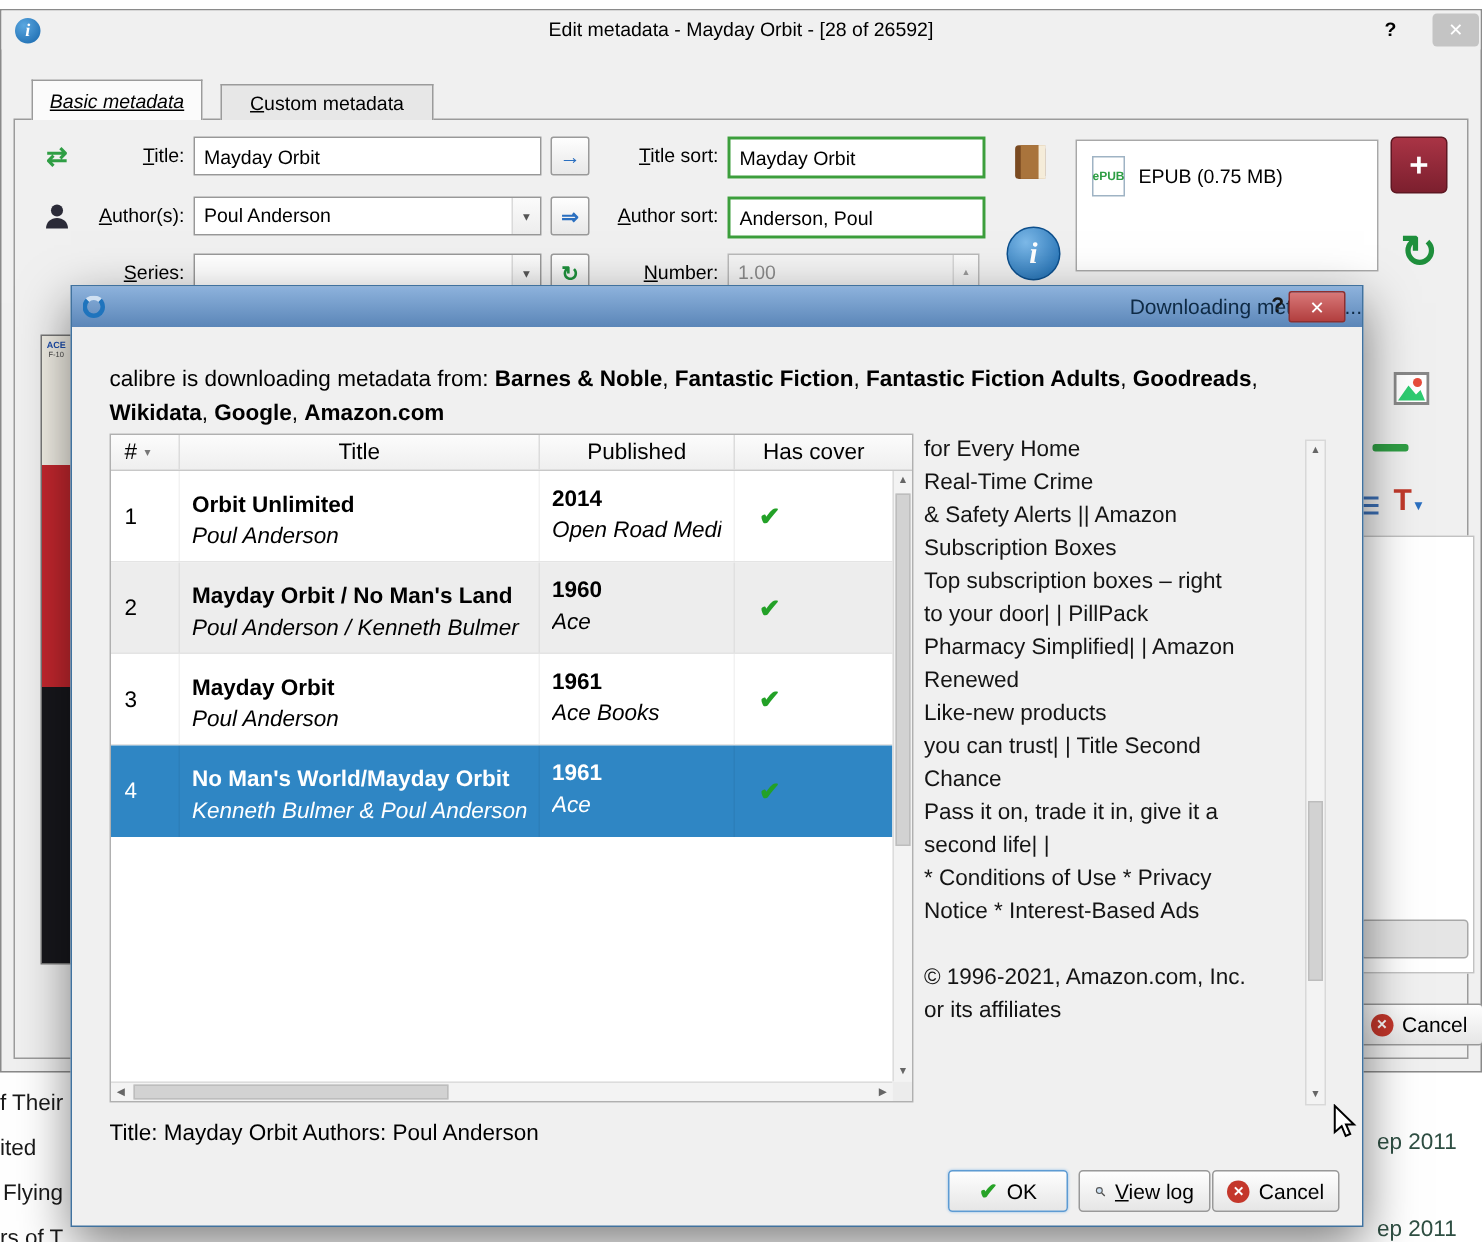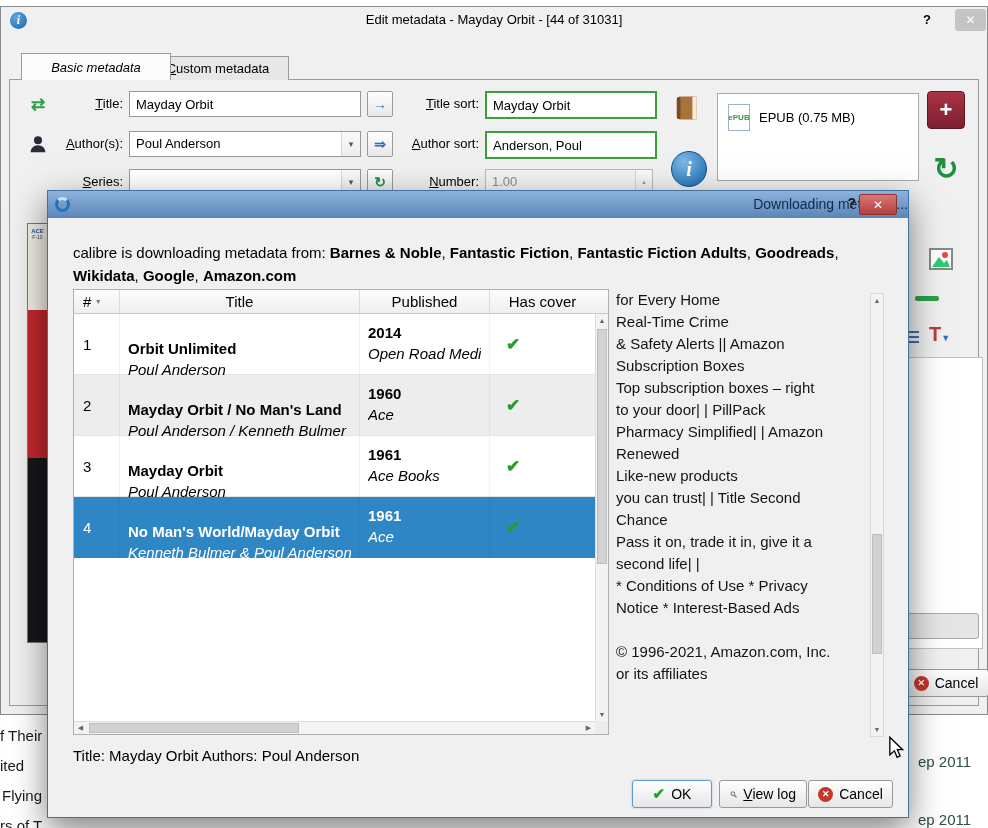--- a/index.html
+++ b/index.html
@@ -10,21 +10,21 @@
 
   
   #edit-dialog{position:absolute;left:0;top:6px;width:988px;height:709px;background:#f0f0f0;border:1px solid #8a8a8a}
   #ed-titlebar{position:absolute;left:0;top:0;right:0;height:26px;background:#f0f0f0}
   #ed-title{position:absolute;left:0;right:0;top:5px;text-align:center;font-size:13px}
   .info-circle{position:absolute;width:17px;height:17px;border-radius:50%;background:radial-gradient(circle at 35% 30%,#5aa7e0,#1565ab);color:#fff;font:italic bold 12px "Liberation Serif",serif;display:flex;align-items:center;justify-content:center}
   #ed-help{position:absolute;right:56px;top:5px;font-weight:bold;font-size:13px}
   #ed-close{position:absolute;right:1px;top:2px;width:31px;height:22px;background:#c4c4c4;border-radius:3px;color:#fff;display:flex;align-items:center;justify-content:center;font-size:12px;cursor:default}
   #tab-pane{position:absolute;left:8px;top:72px;right:8px;bottom:8px;border:1px solid #9b9b9b;background:#f0f0f0}
   .tab{position:absolute;font-size:13px;text-align:center;border:1px solid #9b9b9b;border-bottom:none}
-  #tab-basic{left:20px;top:46px;width:150px;height:27px;line-height:27px;background:#fbfbfb;font-style:italic;z-index:2}
+  #tab-basic{left:20px;top:46px;width:114px;height:27px;line-height:27px;background:#fbfbfb;font-style:italic;text-decoration:underline;z-index:2}
   #tab-custom{left:146px;top:49px;width:142px;height:24px;line-height:24px;background:#e7e7e7}
   #tab-custom::first-letter{text-decoration:underline}
 
   .flabel{position:absolute;font-size:13px;text-align:right;white-space:nowrap}
   .flabel::first-letter{text-decoration:underline}
   .tinput{position:absolute;background:#fff;border:1px solid #989898;font-size:13px;line-height:22px;padding:0 6px;font-family:inherit}
   .green{border:2px solid #3c9e3c}
   .combo{position:absolute;background:#fff;border:1px solid #989898;font-size:13px;line-height:24px;padding:0 24px 0 6px;white-space:nowrap;overflow:hidden}
   .combo .arr{position:absolute;right:0;top:0;bottom:0;width:19px;display:flex;align-items:center;justify-content:center;color:#555;font-size:9px;border-left:1px solid #dadada;background:linear-gradient(#fbfbfb,#ededed)}
   .sbtn{position:absolute;display:flex;align-items:center;justify-content:center;background:linear-gradient(#fefefe,#e8e8e8);border:1px solid #9a9a9a;border-radius:2px}
@@ -56,21 +56,21 @@
   .src{font-weight:bold}
 
   #mtable{position:absolute;left:25px;top:98px;width:536px;height:446px;background:#fff;border:1px solid #b0b0b0}
   .thead{position:absolute;left:0;top:0;right:0;height:24px;background:linear-gradient(#fcfcfc,#efefef);border-bottom:1px solid #c8c8c8;display:flex;font-size:15px}
   .th{display:flex;align-items:center;justify-content:center;border-right:1px solid #dcdcdc}
   .sorti{font-size:8px;color:#777;margin-left:5px}
   .trow{position:absolute;left:0;width:521px;height:61px;display:flex;border-bottom:1px solid #e4e4e4;background:#fff}
   .alt{background:#ededed}
   .sel{background:#2f86c4;color:#fff;border-bottom:none}
   .c-num{width:46px;display:flex;align-items:center;padding-left:9px;font-size:15px;border-right:1px solid rgba(0,0,0,0.05)}
-  .c-title{width:240px;padding:24px 8px;border-right:1px solid rgba(0,0,0,0.05)}
+  .c-title{width:240px;padding:12px 8px;border-right:1px solid rgba(0,0,0,0.05)}
   .c-pub{width:130px;padding:8px 8px;border-right:1px solid rgba(0,0,0,0.05)}
   .c-cover{width:105px;display:flex;align-items:center;padding-left:16px}
   .line1{font-weight:bold;font-size:15px;line-height:21px;white-space:nowrap;overflow:hidden}
   .line2{font-style:italic;font-size:15px;line-height:21px;white-space:nowrap;overflow:hidden}
   .check{color:#23a127;font-size:17px;font-weight:bold}
 
   .scrollv{position:absolute;background:#f3f3f3}
   .sb-arrow{position:absolute;display:flex;align-items:center;justify-content:center;font-size:7px;color:#666}
   .sb-thumb{position:absolute;background:#d2d2d2;border:1px solid #bdbdbd}
 
@@ -93,21 +93,21 @@
   <div class="bgtext" style="left:0;top:727px">f Their</div>
   <div class="bgtext" style="left:0;top:757px">ited</div>
   <div class="bgtext" style="left:2px;top:787px">Flying</div>
   <div class="bgtext" style="left:0;top:817px">rs of T</div>
   <div class="bgtext datefrag" style="left:918px;top:753px">ep 2011</div>
   <div class="bgtext datefrag" style="left:918px;top:811px">ep 2011</div>
 
   <div id="edit-dialog">
     <div id="ed-titlebar">
       <span class="info-circle" style="left:9px;top:5px">i</span>
-      <div id="ed-title">Edit metadata - Mayday Orbit - [44 of 31031]</div>
+      <div id="ed-title">Edit metadata - Mayday Orbit - [28 of 26592]</div>
       <span id="ed-help">?</span>
       <span id="ed-close">✕</span>
     </div>
 
     <div id="tab-pane"></div>
     <div class="tab" id="tab-basic">Basic metadata</div>
     <div class="tab" id="tab-custom">Custom metadata</div>
 
     <div class="flatbtn" style="left:24px;top:84px;width:26px;height:26px;color:#2f9e44;font-weight:bold;font-size:17px">⇄</div>
     <div class="flabel" style="left:58px;top:89px;width:64px">Title:</div>

